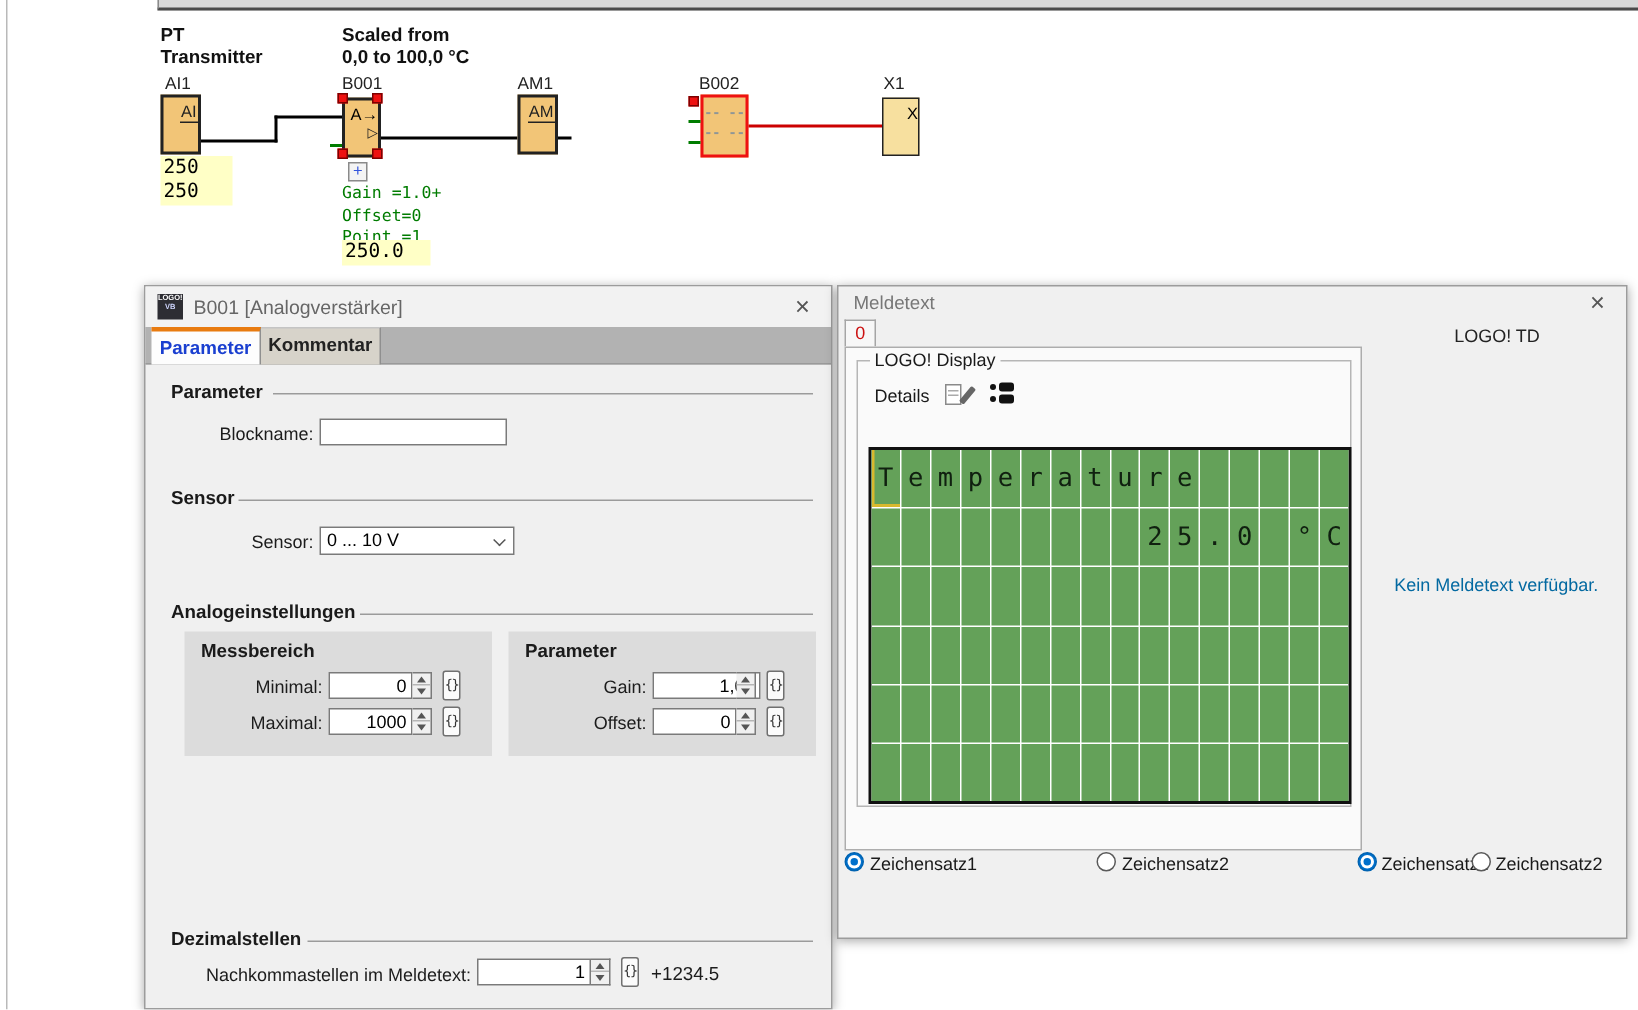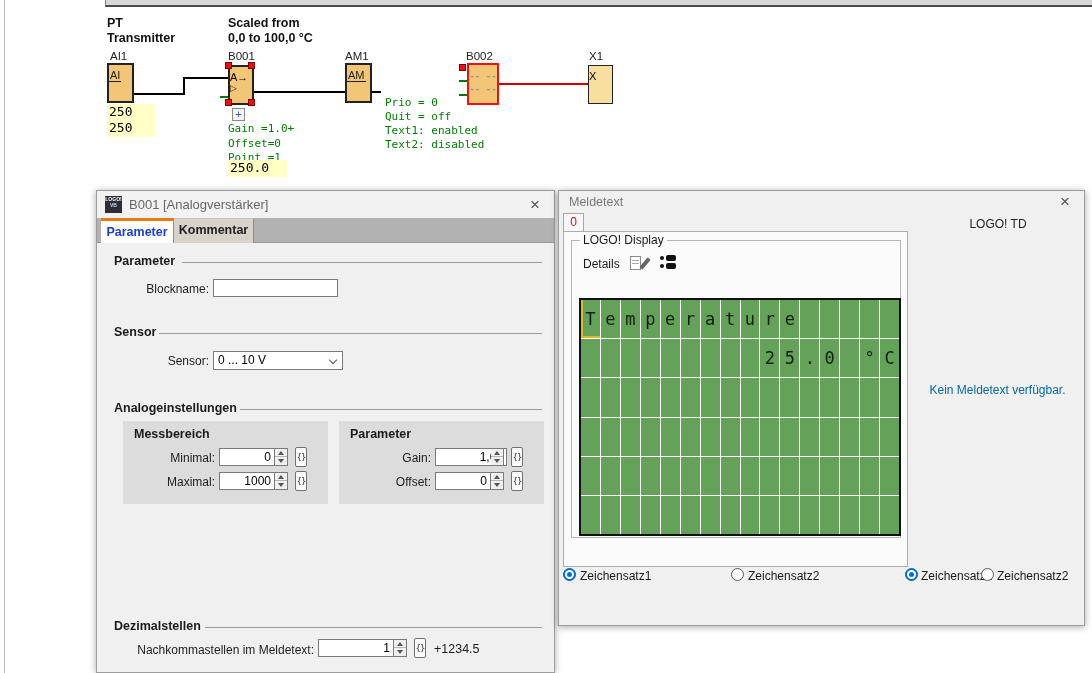--- a/index.html
+++ b/index.html
@@ -7,21 +7,21 @@
   body { font-family:"Liberation Sans", sans-serif; background:#ffffff; position:relative; }
   .screen { position:absolute; inset:0; }
 
   
   .left-vline { position:absolute; left:4px; top:0; width:1px; height:673px; background:#b9b9b9; }
   .top-strip  { position:absolute; left:105px; top:0; width:987px; height:7px; background:#d8d8d8; border-bottom:2px solid #4a4a4a; border-left:1px solid #8a8a8a; }
 
   
   .hdr { position:absolute; font-size:12.5px; font-weight:bold; color:#111; line-height:15px; white-space:pre; }
   .ref { position:absolute; font-size:11.5px; color:#222; }
-  .blk { position:absolute; background:#f2c577; border:2px solid #222; text-align:left; }
+  .blk { position:absolute; background:#f2c577; border:2px solid #222; text-align:right; }
   .blk-sym { display:inline-block; font-size:11px; color:#222; margin-top:3px; border-bottom:1px solid #222; padding:0 1px; }
   .wire { position:absolute; background:#000; }
   .wire.red { background:#cc0000; }
   .handle { position:absolute; width:7px; height:7px; background:#ee1111; border:1px solid #7d0000; }
   .green-dash { position:absolute; width:8px; height:2px; background:#007c00; }
   .ytxt { position:absolute; background:#ffffc6; color:#000; font-family:"DejaVu Sans Mono", monospace; font-size:13px; line-height:16px; padding:0 2px; }
   .gtxt { position:absolute; color:#007c00; font-family:"DejaVu Sans Mono", monospace; font-size:11px; line-height:14.5px; white-space:pre; }
   .plusbox { position:absolute; width:13px; height:13px; background:#f4f4f4; border:1px solid #8a8a8a; color:#3355dd; font-size:11px; line-height:11px; text-align:center; }
   .tri { font-size:9px; color:#222; display:block; margin-top:-2px; }
   .b002-dash { font-family:"DejaVu Sans Mono", monospace; font-size:9px; font-weight:bold; color:#8f9696; line-height:13px; letter-spacing:0; }
@@ -121,21 +121,20 @@
   <div class="gtxt" style="left:228px; top:122px;"><span>Gain =1.0+</span><br><span>Offset=0</span><br><span>Point =1</span></div>
   <div class="ytxt" style="left:228px; top:160px; width:59px; height:17px;">250.0</div>
 
   <div class="wire" style="left:254px; top:91px; width:91px; height:2px;"></div>
 
   <div class="ref" style="left:345px; top:50px;">AM1</div>
   <div class="blk" style="left:345px; top:63px; width:27px; height:40px;">
     <span class="blk-sym">AM</span>
   </div>
   <div class="wire" style="left:372px; top:91px; width:9px; height:2px;"></div>
-  <div class="gtxt" style="left:385px; top:96px; line-height:14px;"><span>Prio = 0</span><br><span>Quit = off</span><br><span>Text1: enabled</span><br><span>Text2: disabled</span></div>
 
   <div class="ref" style="left:466px; top:50px;">B002</div>
   <div class="blk" style="left:467px; top:63px; width:32px; height:42px; border:2px solid #ee1111; text-align:center;">
     <div class="b002-dash" style="margin-top:5px;">-- --</div>
     <div class="b002-dash">-- --</div>
   </div>
   <div class="handle" style="left:459px; top:64px; width:7px; height:7px;"></div>
   <div class="green-dash" style="left:459px; top:80px;"></div>
   <div class="green-dash" style="left:459px; top:94px;"></div>
 

